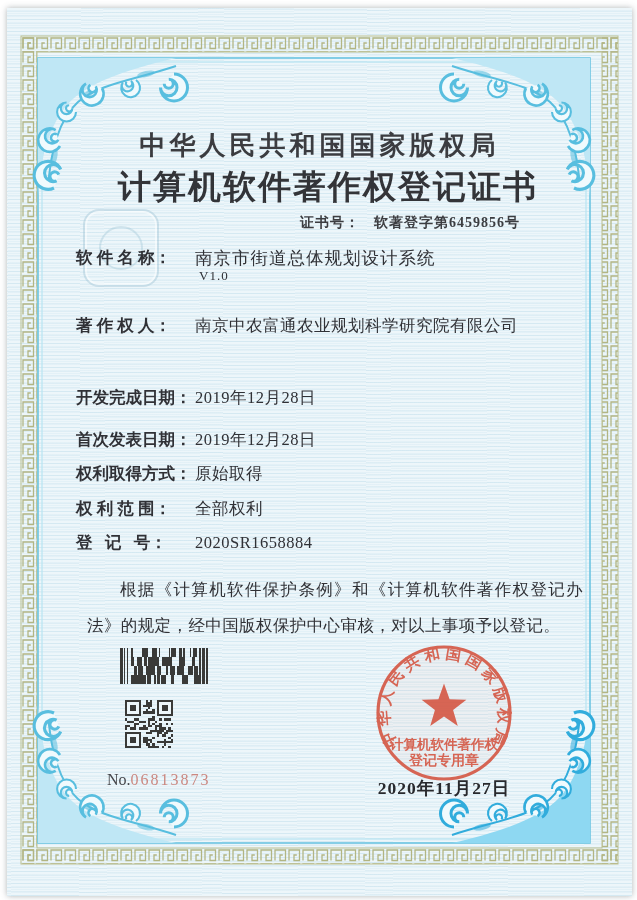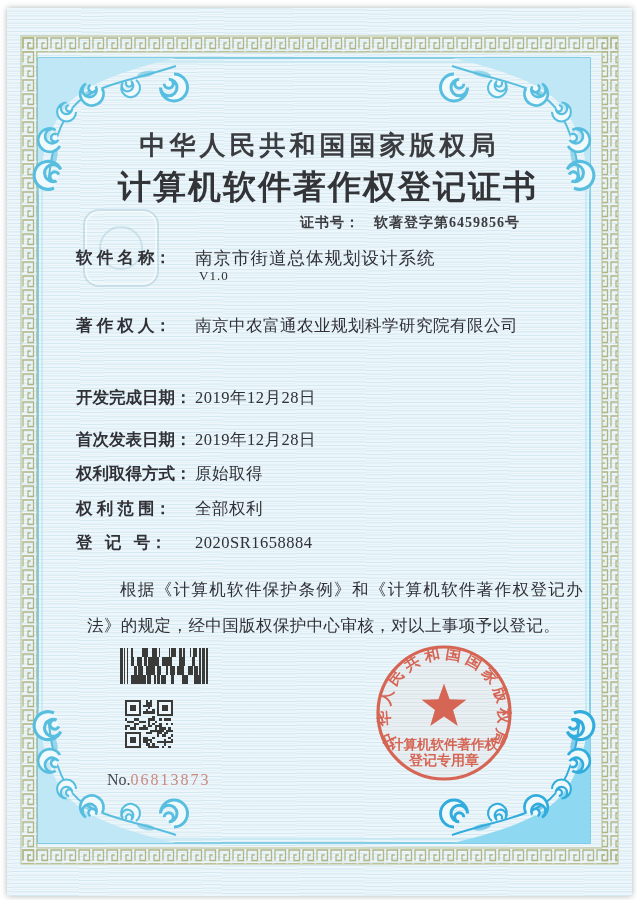--- a/index.html
+++ b/index.html
@@ -364,15 +364,16 @@
     <circle r="66" fill="#e06a55" opacity="0.05"></circle>
     <circle r="66" fill="none" stroke="#d4523e" stroke-width="3.2"></circle>
     <text font-size="15.5" font-weight="bold" fill="#d4523e">
       <textPath href="#sealArc" startOffset="0" textLength="234" lengthAdjust="spacing">中华人民共和国国家版权局</textPath>
     </text>
     <polygon fill="#d4523e" transform="translate(0,-6) scale(1.12)" points="0,-21 -5,-6.9 -20,-6.5 -8.1,2.6 -12.3,17 0,8.5 12.3,17 8.1,2.6 20,-6.5 5,-6.9"></polygon>
     <text x="0" y="36" text-anchor="middle" font-size="13.5" font-weight="bold" fill="#d4523e">计算机软件著作权</text>
     <text x="0" y="52" text-anchor="middle" font-size="14" font-weight="bold" fill="#d4523e">登记专用章</text>
   </svg>
 
+  <div class="abs issue-date">2020年11月27日</div>
 
  </div>
 </div>
 
 </body></html>

